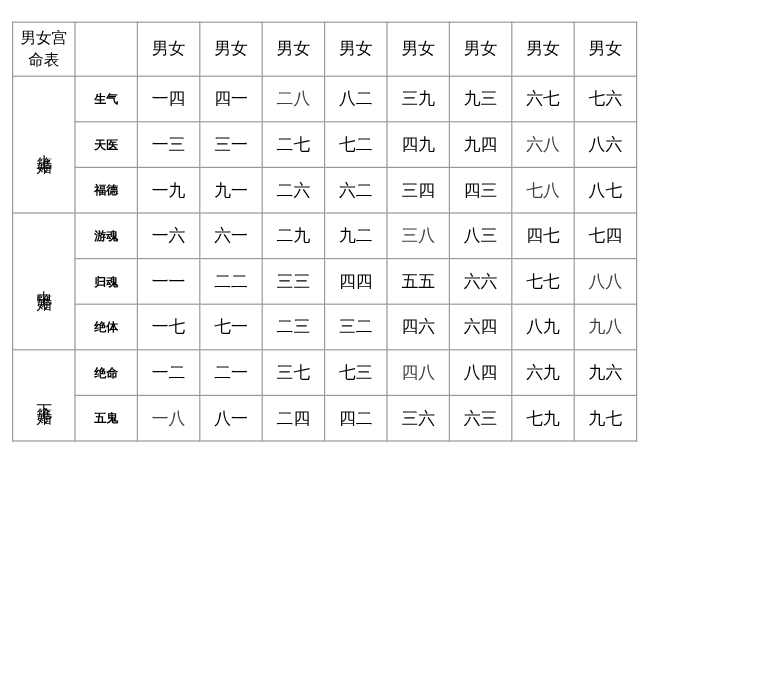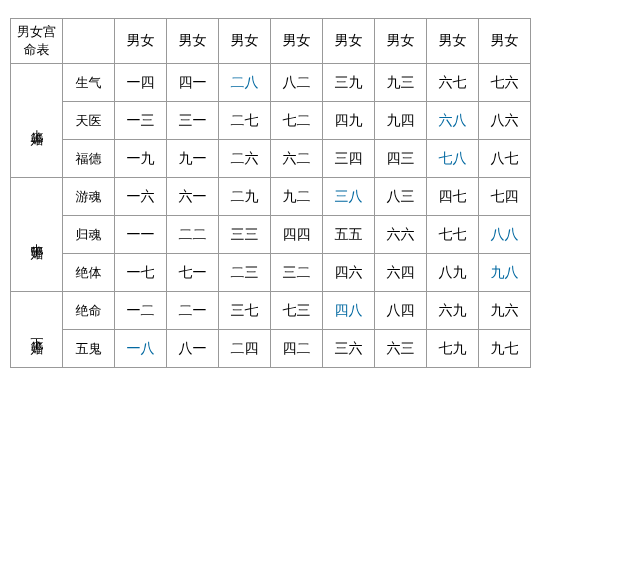--- a/index.html
+++ b/index.html
@@ -21,33 +21,34 @@
       width: 520px;
     }
     th, td {
       border: 1px solid #999;
       text-align: center;
       padding: 4px 3px;
       min-width: 52px;
       height: 38px;
       vertical-align: middle;
     }
-    .red { color: #0369a1; }
+    .red { color: #404040; }
     .group-label {
       writing-mode: vertical-lr;
       text-orientation: upright;
       letter-spacing: 2px;
       font-size: 13px;
     }
     .header-row th {
       background: #fff;
       font-weight: normal;
     }
     .sub-label {
-      font-size: 13px;
+      font-size: 10px;
+      font-weight: bold;
     }
     .tier-cell {
       width: 44px;
     }
   </style>
 </head>
 <body>
 
 <div class="page-title"></div>
 

